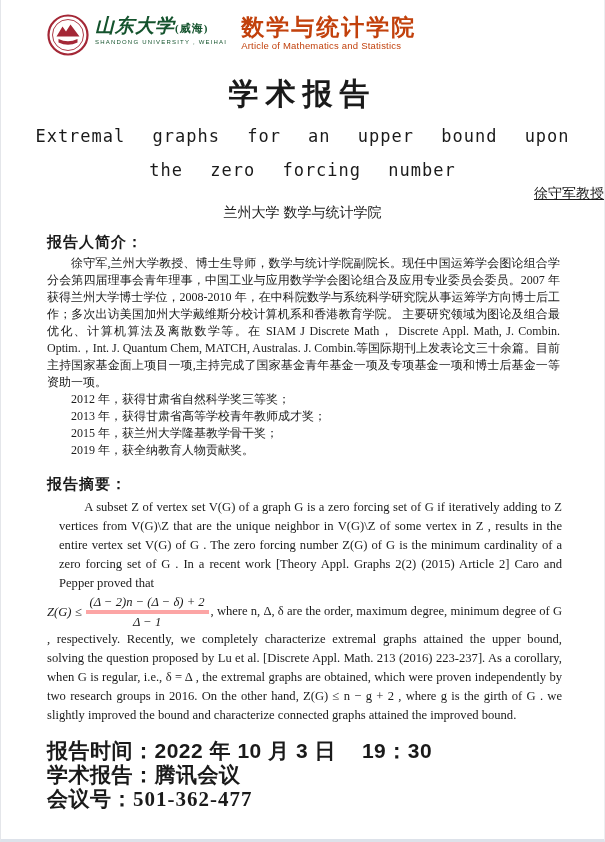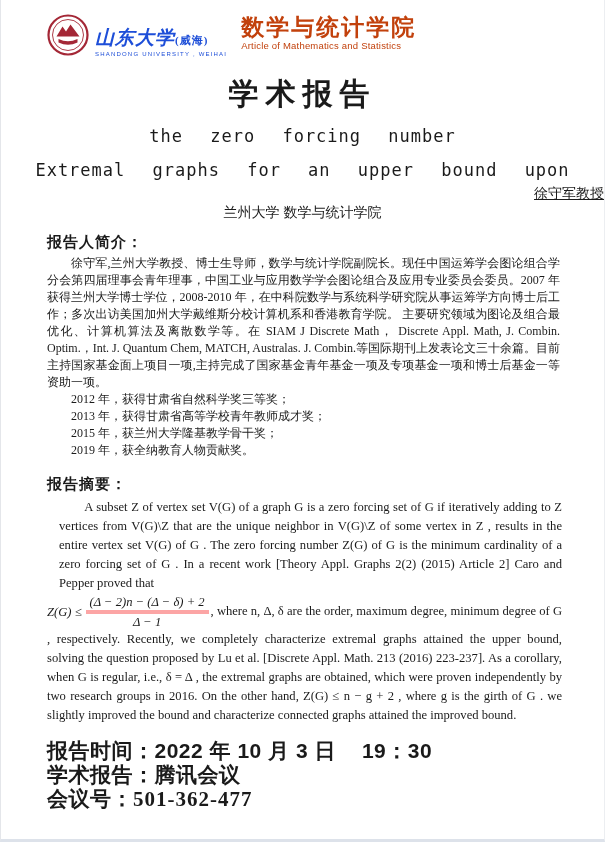--- a/index.html
+++ b/index.html
@@ -6,21 +6,21 @@
   html,body { background:#eef0f4; }
   .page {
     width:605px; height:842px; margin:0 auto; background:#ffffff;
     position:relative; overflow:hidden;
     border-left:1px solid #e4e6ea; border-right:1px solid #eceef1; border-bottom:3px solid #dde2ea;
     font-family:"Liberation Sans", sans-serif; color:#1a1a1a;
   }
   
   .header { display:flex; align-items:flex-start; padding:14px 0 0 46px; height:62px; }
   .emblem { width:42px; height:42px; flex:0 0 auto; }
-  .uni-block { margin-left:6px; margin-top:14px; color:#1d4ed8; }
+  .uni-block { margin-left:6px; margin-top:2px; color:#14532d; }
   .uni-name { font-family:"Liberation Serif", serif; font-weight:bold; font-style:italic; font-size:19px; line-height:20px; letter-spacing:1px; white-space:nowrap; }
   .uni-name .wh { font-size:11px; font-style:normal; }
   .uni-en { font-size:6px; letter-spacing:1.2px; margin-top:1px; white-space:nowrap; }
   .school-block { margin-left:14px; margin-top:1px; color:#c2410c; }
   .school-name { font-weight:bold; font-size:23px; line-height:25px; letter-spacing:2px; white-space:nowrap; }
   .school-en { font-size:9.5px; margin-top:0; letter-spacing:0.2px; }
   
   .main-title { text-align:center; font-size:30px; font-weight:bold; letter-spacing:7px; margin-top:12px; }
   .talk-title { text-align:center; font-family:"DejaVu Sans Mono", monospace; font-size:17px; line-height:26px; margin-top:8px; word-spacing:16px; letter-spacing:1px; white-space:nowrap; }
   .speaker { text-align:right; font-size:14px; line-height:19px; margin-top:1px;text-decoration:underline; }
@@ -62,22 +62,22 @@
       <div class="uni-en">SHANDONG UNIVERSITY , WEIHAI</div>
     </div>
     <div class="school-block">
       <div class="school-name">数学与统计学院</div>
       <div class="school-en">Article of Mathematics and Statistics</div>
     </div>
   </div>
 
   <div class="main-title">学术报告</div>
 
+  <div class="talk-title">Extremal graphs for an upper bound upon</div>
   <div class="talk-title">the zero forcing number</div>
-  <div class="talk-title">Extremal graphs for an upper bound upon</div>
 
   <div class="speaker">徐守军教授</div>
   <div class="affiliation">兰州大学 数学与统计学院</div>
 
   <div class="section-heading">报告人简介：</div>
   <div class="bio-para">徐守军,兰州大学教授、博士生导师，数学与统计学院副院长。现任中国运筹学会图论组合学分会第四届理事会青年理事，中国工业与应用数学学会图论组合及应用专业委员会委员。2007 年获得兰州大学博士学位，2008-2010 年，在中科院数学与系统科学研究院从事运筹学方向博士后工作；多次出访美国加州大学戴维斯分校计算机系和香港教育学院。 主要研究领域为图论及组合最优化、计算机算法及离散数学等。在 SIAM J Discrete Math， Discrete Appl. Math, J. Combin. Optim.，Int. J. Quantum Chem, MATCH, Australas. J. Combin.等国际期刊上发表论文三十余篇。目前主持国家基金面上项目一项,主持完成了国家基金青年基金一项及专项基金一项和博士后基金一等资助一项。</div>
   <div class="award-line">2012 年，获得甘肃省自然科学奖三等奖；</div>
   <div class="award-line">2013 年，获得甘肃省高等学校青年教师成才奖；</div>
   <div class="award-line">2015 年，获兰州大学隆基教学骨干奖；</div>
   <div class="award-line">2019 年，获全纳教育人物贡献奖。</div>

